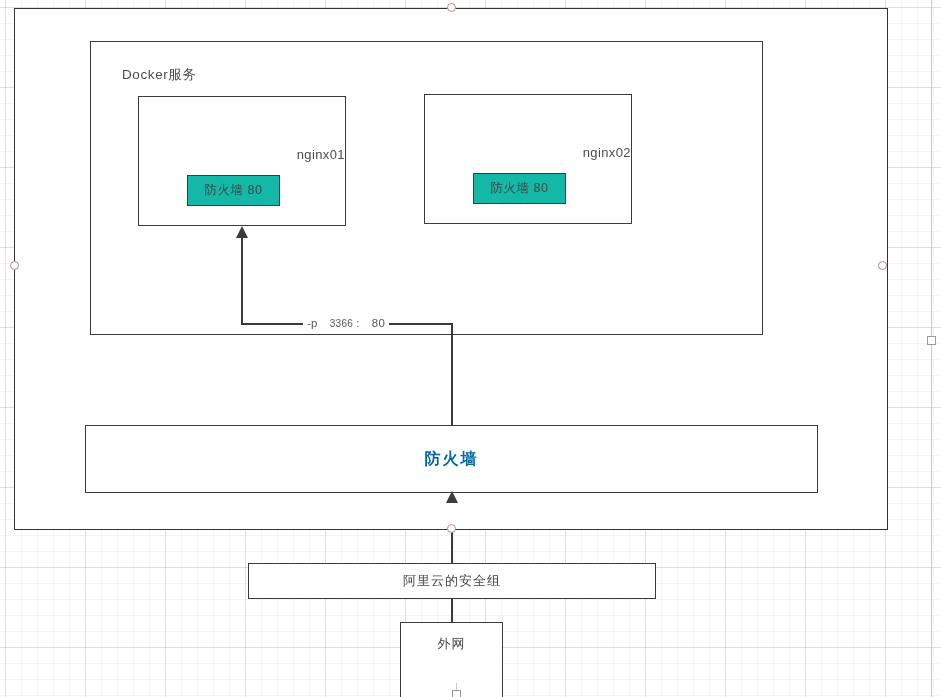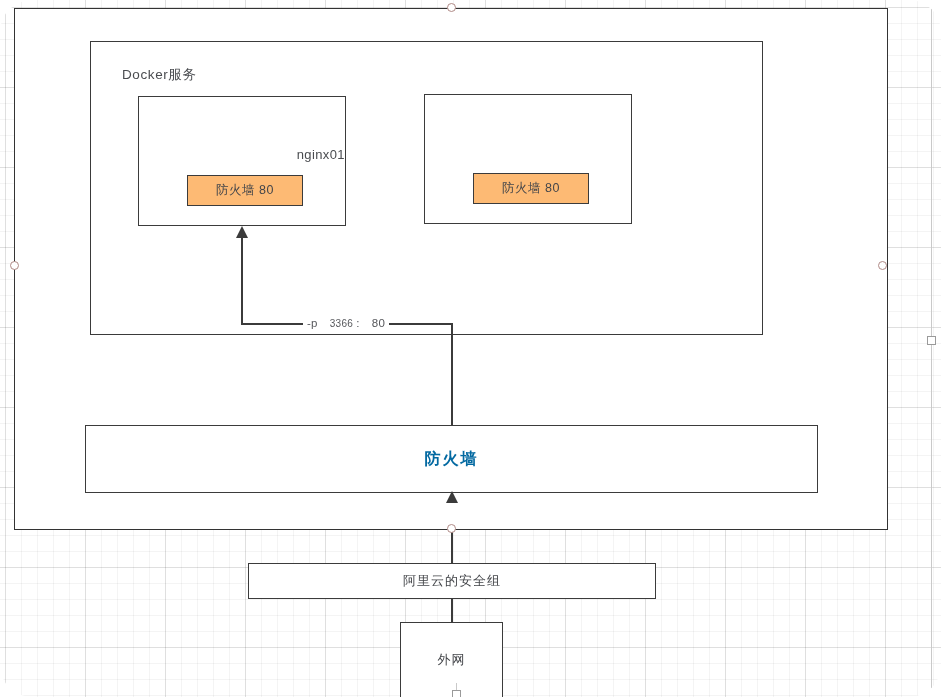--- a/index.html
+++ b/index.html
@@ -16,21 +16,20 @@
     height: 697px;
     overflow: hidden;
     background-color: #ffffff;
     background-image:
       linear-gradient(to right, rgba(0,0,0,0.045) 1px, transparent 1px),
       linear-gradient(to bottom, rgba(0,0,0,0.045) 1px, transparent 1px),
       linear-gradient(to right, rgba(0,0,0,0.085) 1px, transparent 1px),
       linear-gradient(to bottom, rgba(0,0,0,0.085) 1px, transparent 1px);
     background-size: 16px 16px, 16px 16px, 80px 80px, 80px 80px;
     background-position: 5px 7px, 5px 7px, 5px 7px, 5px 7px;
-    border-radius: 32px;
   }
   
   .box {
     position: absolute;
     box-sizing: border-box;
     background: #ffffff;
     border: 1.6px solid #3b3b3b;
     display: flex;
     align-items: center;
     justify-content: center;
@@ -91,25 +90,25 @@
     top: 50px;
     text-align: right;
     font-size: 13px;
     color: #4a4c50;
     letter-spacing: 0.4px;
   }
   .inner-fw {
     position: absolute;
     left: 48px;
     top: 78px;
-    width: 116px;
+    width: 93px;
     height: 31px;
     box-sizing: border-box;
     border: 1.6px solid #3b3b3b;
-    background: #fdba74;
+    background: #14b8a6;
     display: flex;
     align-items: center;
     justify-content: center;
     font-size: 12.5px;
     color: #44464a;
     letter-spacing: 0.5px;
   }
   
   #firewall-bar {
     left: 85px;
@@ -139,21 +138,21 @@
   
   #wan-box {
     left: 400px;
     top: 622px;
     width: 103px;
     height: 82px;
     border-width: 1.7px;
     align-items: flex-start;
   }
   #wan-box .box-label {
-    margin-top: 28px;
+    margin-top: 12px;
     font-size: 13px;
     letter-spacing: 1px;
   }
   
   .conn {
     position: absolute;
     background: #3b3b3b;
   }
   .conn-v { width: 1.7px; }
   .conn-h { height: 1.7px; }
@@ -241,20 +240,21 @@
 
   <div class="box" id="nginx01-box">
     <div class="container-inner">
       <div class="container-title">nginx01</div>
       <div class="inner-fw">防火墙  80</div>
     </div>
   </div>
 
   <div class="box" id="nginx02-box">
     <div class="container-inner">
+      <div class="container-title">nginx02</div>
       <div class="inner-fw">防火墙  80</div>
     </div>
   </div>
 
   <div class="conn conn-v" id="pm-v-up"></div>
   <div class="arrow-up" id="pm-arrow"></div>
   <div class="conn conn-h" id="pm-h-left"></div>
   <div class="conn conn-h" id="pm-h-right"></div>
   <div class="conn conn-v" id="pm-v-down"></div>
 

